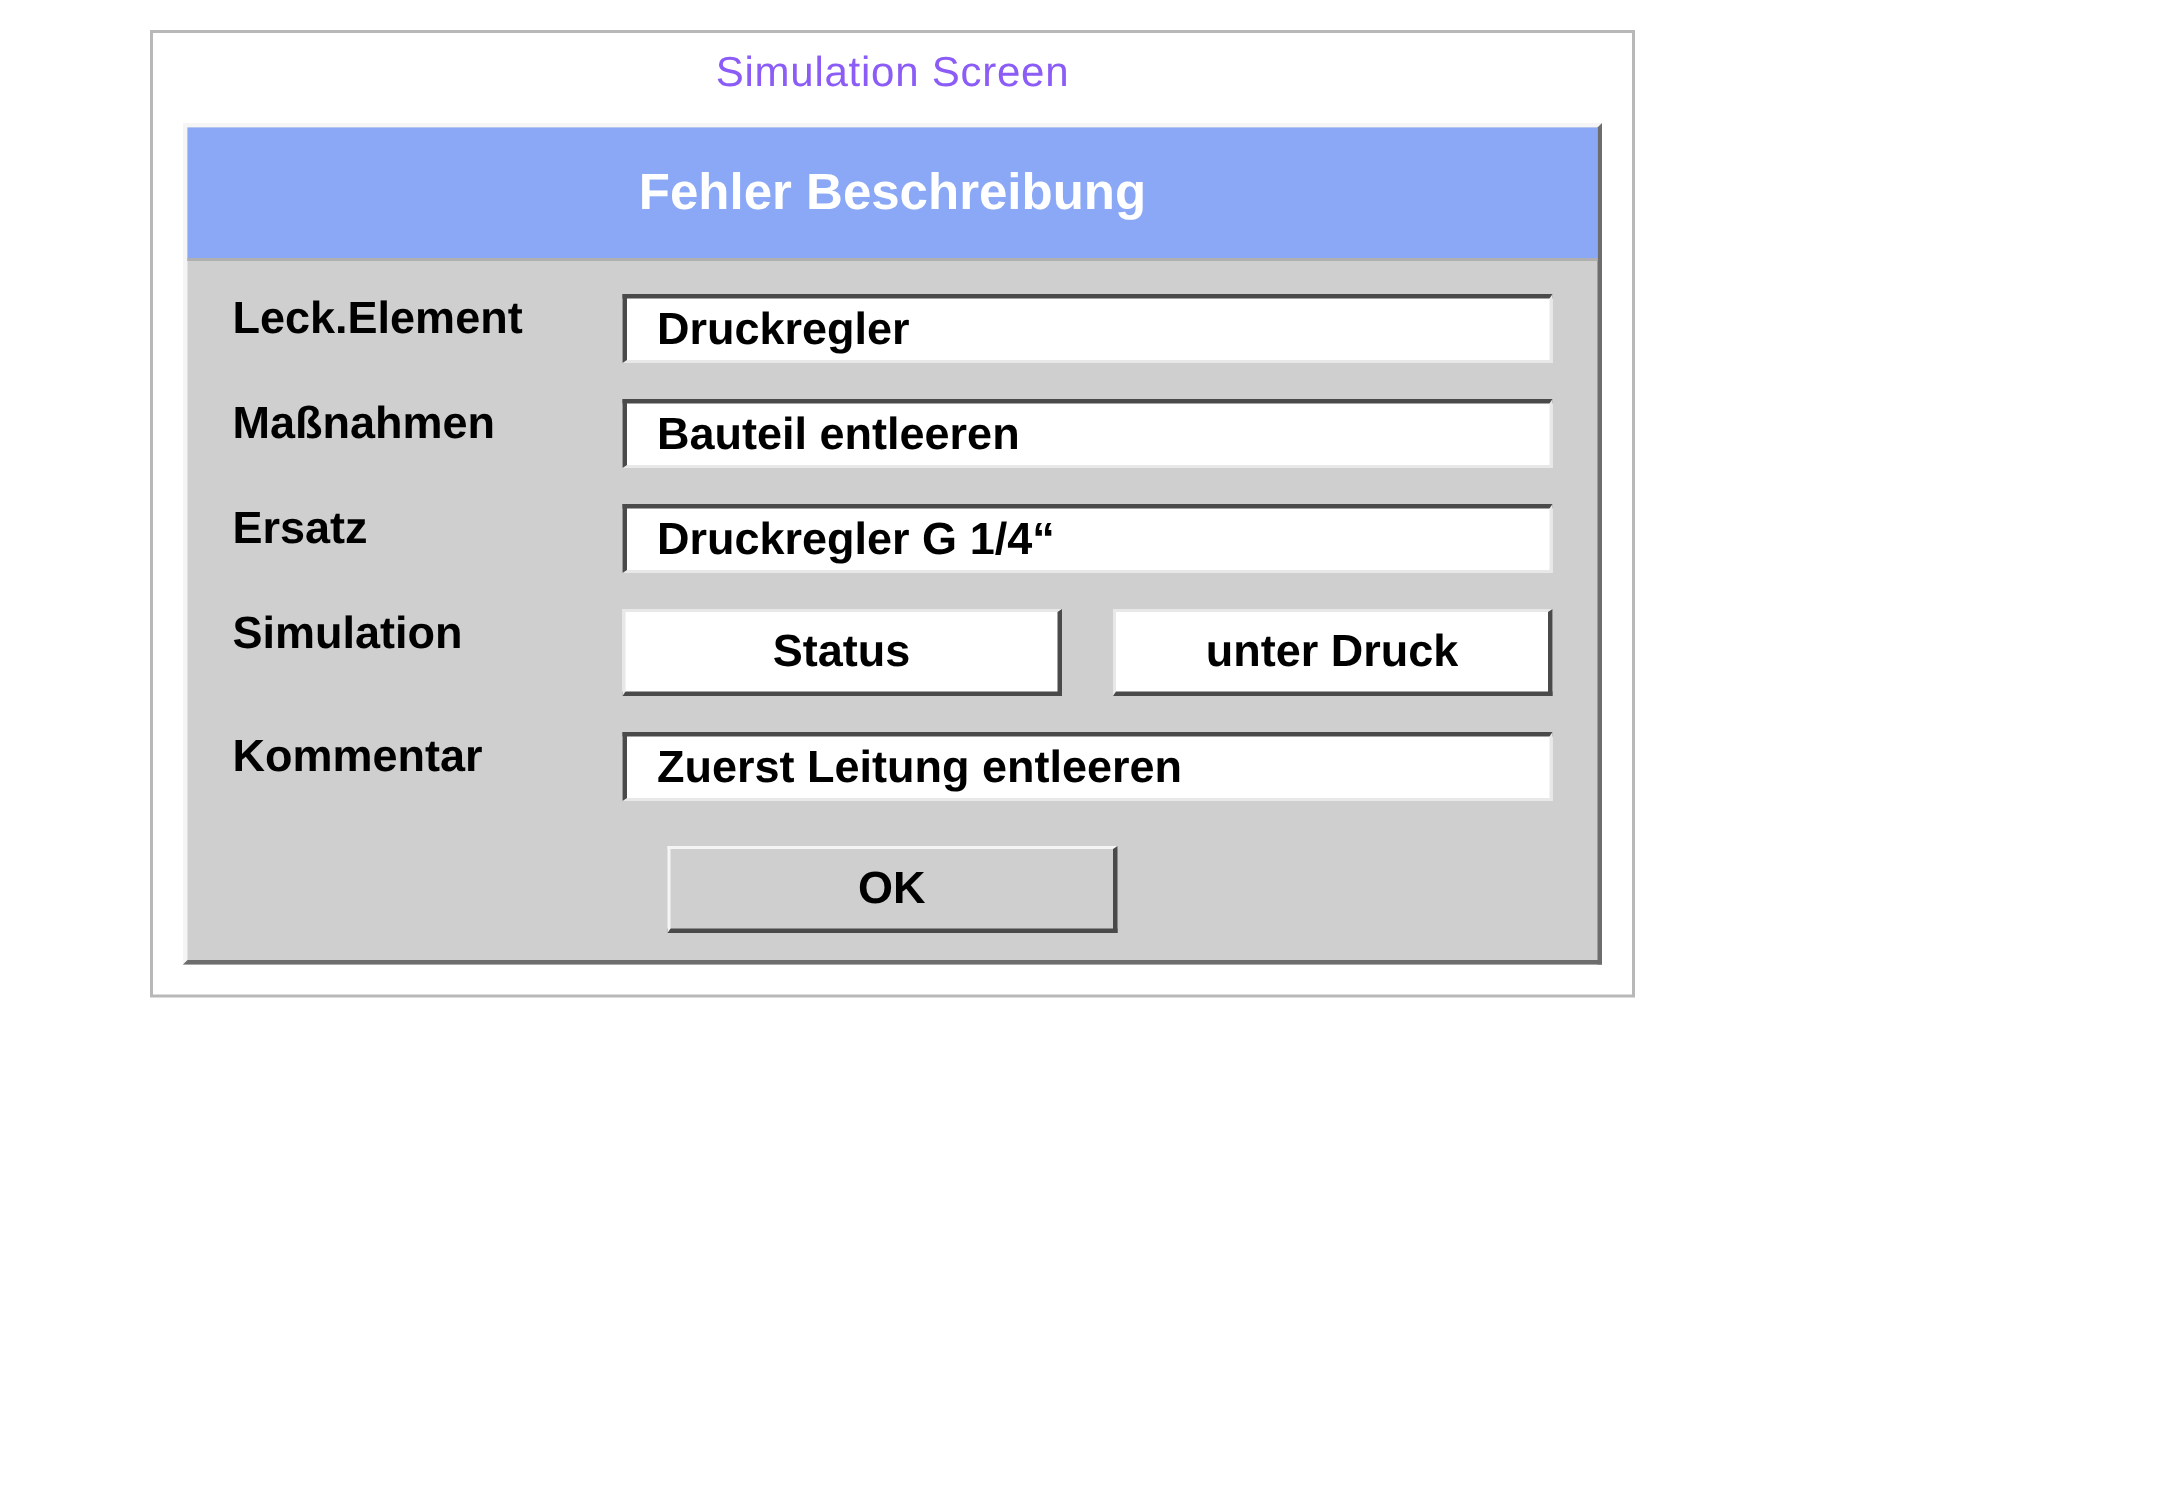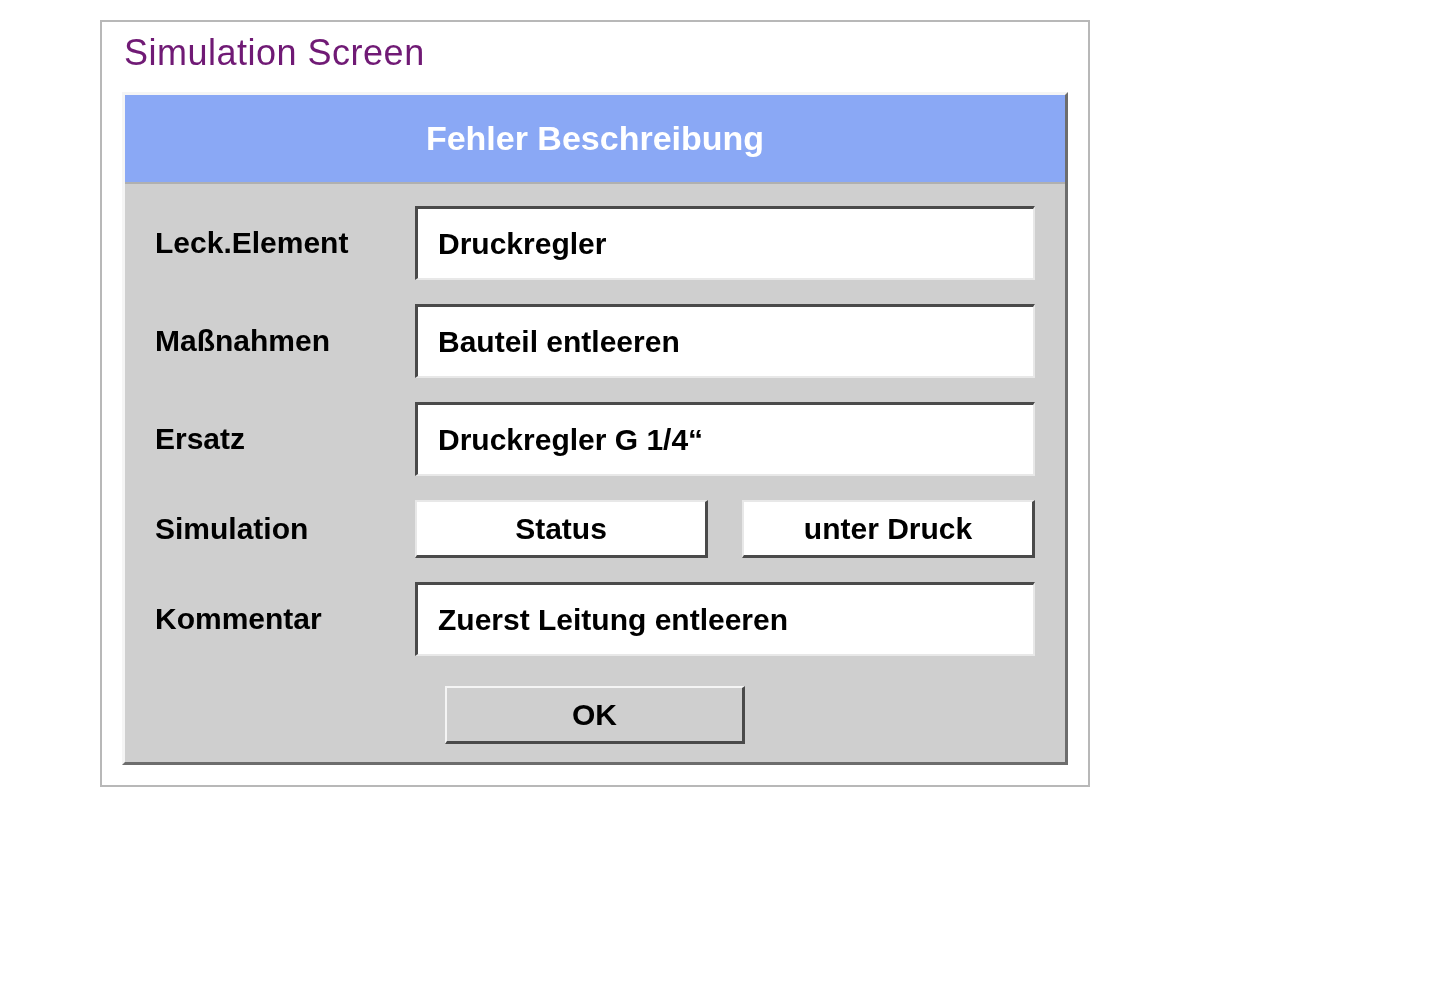--- a/index.html
+++ b/index.html
@@ -14,24 +14,25 @@
     position: absolute;
     left: 100px;
     top: 20px;
     width: 990px;
     border: 2px solid #b8b8b8;
     background: #ffffff;
     box-sizing: border-box;
   }
   .titlebar {
     padding: 10px 22px 18px 22px;
-    font-size: 36px;
-    color: #701a75;
+    font-size: 28px;
+    color: #8b5cf6;
     font-weight: 400;
     letter-spacing: 0.5px;
+    text-align: center;
   }
   .panel {
     margin: 0 20px 20px 20px;
     background: #cfcfcf;
     border-top: 3px solid #f5f5f5;
     border-left: 3px solid #f5f5f5;
     border-right: 3px solid #6d6d6d;
     border-bottom: 3px solid #6d6d6d;
     box-sizing: border-box;
   }
@@ -42,36 +43,36 @@
     font-weight: 700;
     text-align: center;
     padding: 24px 0;
     border-bottom: 2px solid #b0b0b0;
   }
   .form-body {
     padding: 22px 30px 18px 30px;
   }
   .row {
     display: flex;
-    align-items: center;
+    align-items: flex-start;
     margin-bottom: 24px;
   }
   .row:last-of-type {
     margin-bottom: 18px;
   }
   .label {
     width: 260px;
     flex-shrink: 0;
     font-size: 30px;
     font-weight: 700;
     color: #000000;
   }
   .field {
     flex: 1;
-    height: 74px;
+    height: 46px;
     background: #ffffff;
     border-top: 3px solid #4a4a4a;
     border-left: 3px solid #4a4a4a;
     border-right: 2px solid #e8e8e8;
     border-bottom: 2px solid #e8e8e8;
     box-sizing: border-box;
     display: flex;
     align-items: center;
     padding: 0 20px;
     font-size: 30px;

